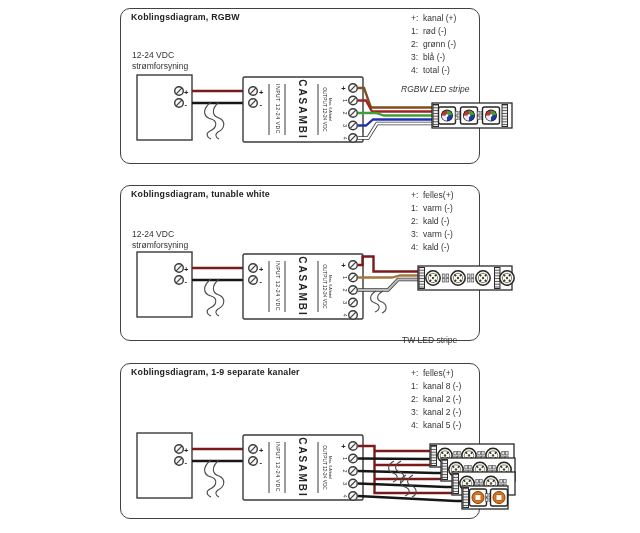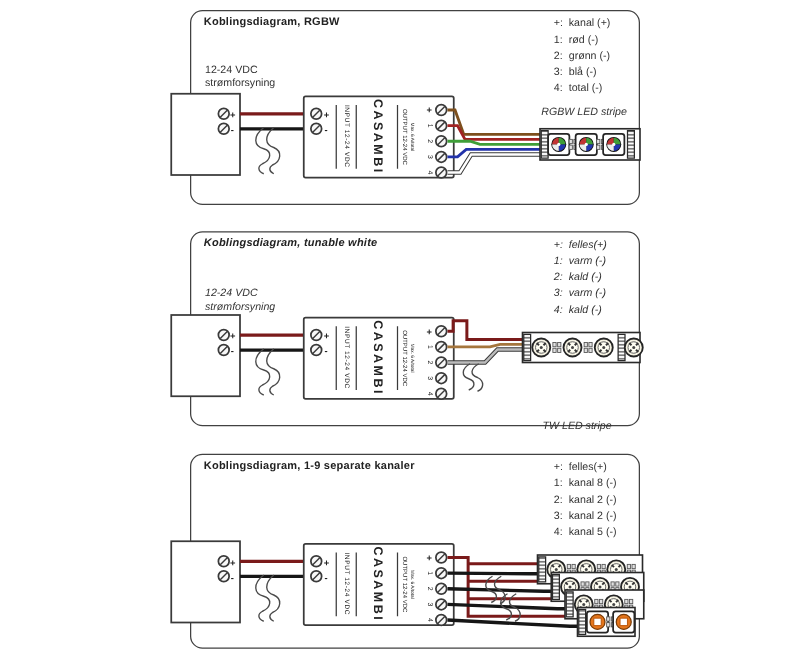--- a/index.html
+++ b/index.html
@@ -1,18 +1,18 @@
 <!DOCTYPE html>
 <html><head>
 <meta charset="utf-8">
 <style>
   html,body{margin:0;padding:0;background:#ffffff;}
   body{width:640px;height:533px;position:relative;overflow:hidden;
        font-family:"Liberation Sans",sans-serif;color:#2b2b2b;}
-  .panel{position:absolute;left:152px;width:360px;height:156px;
+  .panel{position:absolute;left:120px;width:360px;height:156px;
          border:1.5px solid #414141;border-radius:10px;box-sizing:border-box;
          background:#ffffff;}
   .panel-title{position:absolute;left:10px;top:3px;font-size:8.8px;font-weight:bold;
                letter-spacing:.2px;color:#222;white-space:nowrap;}
   .legend{position:absolute;left:290px;top:3px;font-size:8.5px;color:#333;}
   .legend-row{display:flex;line-height:13px;white-space:nowrap;}
   .legend-key{width:12px;}
   .psu-label{position:absolute;left:11px;font-size:8.5px;line-height:10.5px;
              color:#333;white-space:nowrap;}
   .stripe-label{position:absolute;font-size:8.5px;color:#333;white-space:nowrap;}
@@ -60,21 +60,21 @@
         <span>total (-)</span>
       </div>
   </div>
   <div class="psu-label" style="top:41px;">
     <div>12-24 VDC</div>
     <div>strømforsyning</div>
   </div>
   <div class="stripe-label" style="left:280px;top:75px;font-style:italic;">RGBW LED stripe</div>
 </div>
 
-<div class="panel" style="top:185px;font-style:italic;">
+<div class="panel" style="top:185px;">
   <div class="panel-title">Koblingsdiagram, tunable white</div>
   <div class="legend">
     <div class="legend-row">
         <span class="legend-key">+:</span>
         <span>felles(+)</span>
       </div>
     <div class="legend-row">
         <span class="legend-key">1:</span>
         <span>varm (-)</span>
       </div>

